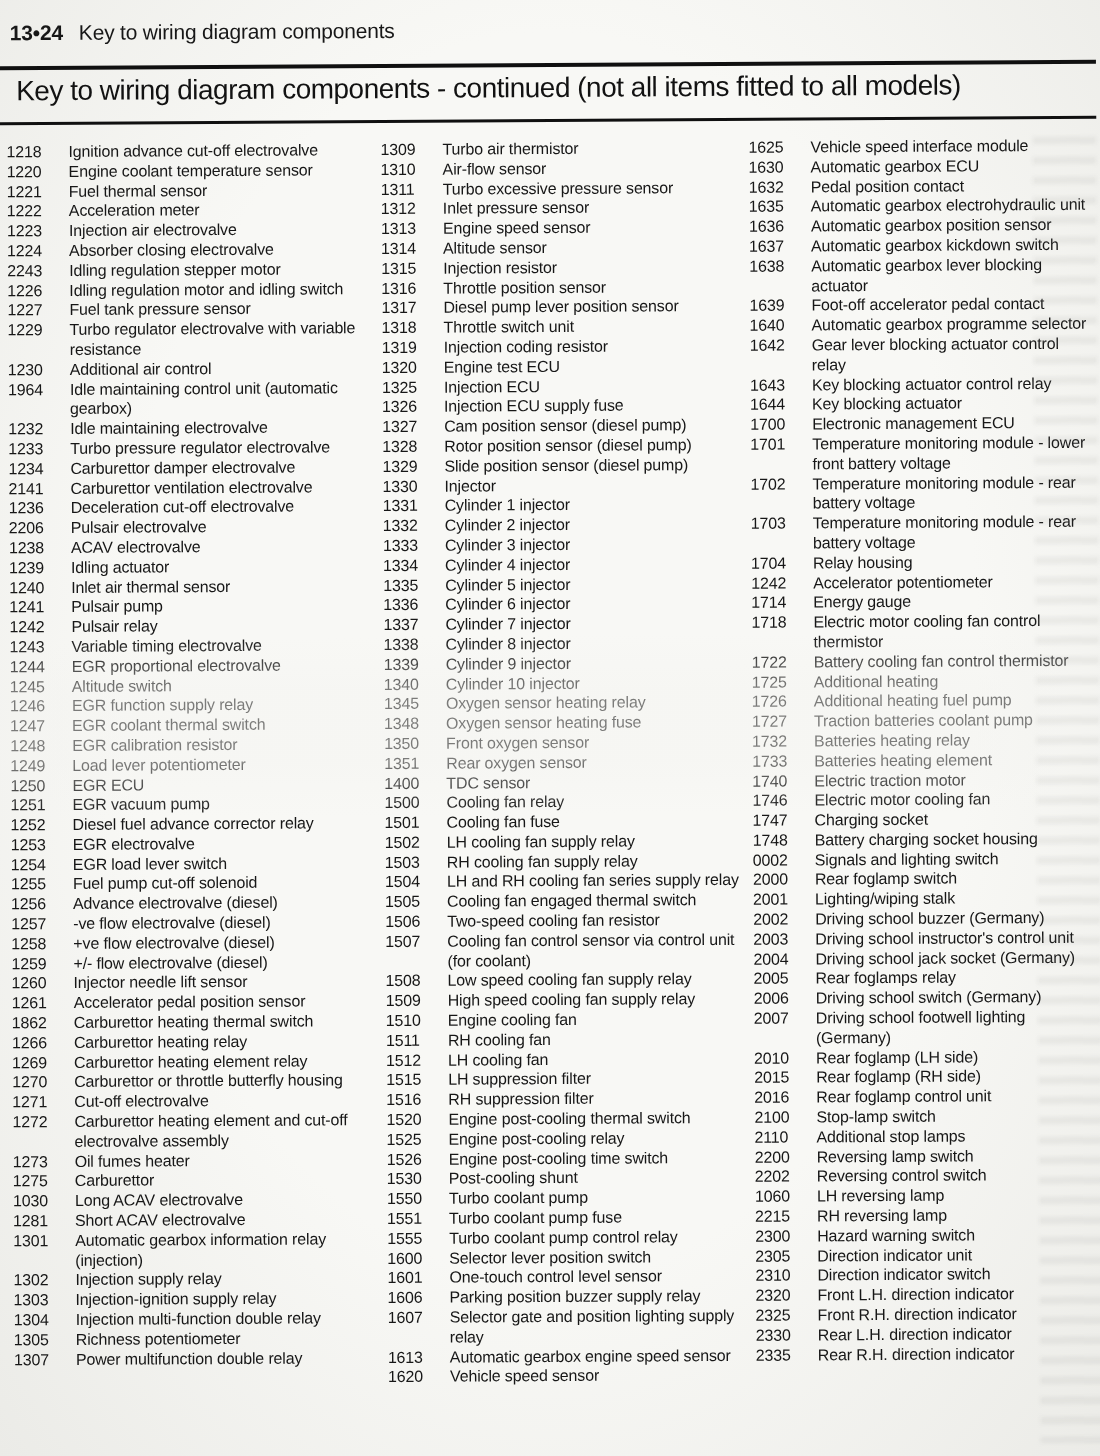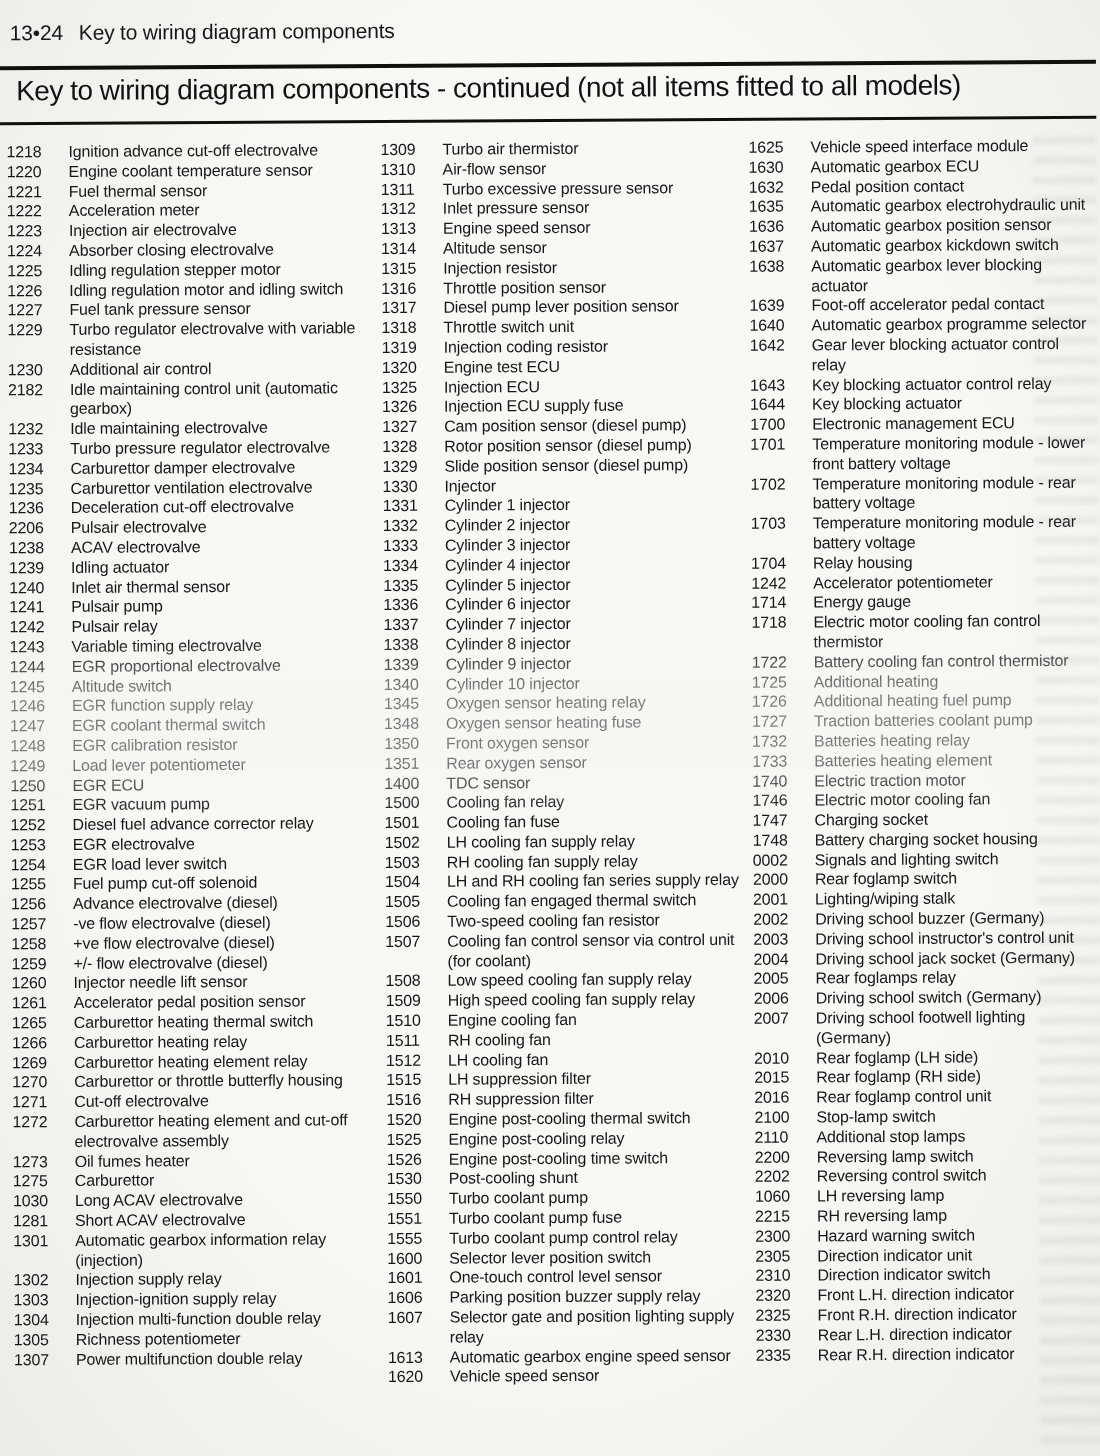--- a/index.html
+++ b/index.html
@@ -22,21 +22,21 @@
     transform-origin: 50% 50%;
   }
   .page-header {
     position: absolute;
     top: 18px;
     left: 14px;
     font-size: 21px;
     letter-spacing: -0.2px;
     white-space: nowrap;
   }
-  .page-number { font-weight: 400; margin-right: 16px; }
+  .page-number { font-weight: 700; margin-right: 16px; }
   .section-title { font-weight: 400; }
   .rule {
     position: absolute;
     left: 0;
     right: 0;
     background: #101010;
   }
   .rule-top { top: 63px; height: 4px; }
   .rule-bottom { top: 119px; height: 3px; }
   .banner-title {
@@ -128,57 +128,57 @@
   </div>
         <div class="entry">
     <span class="code">1223</span>
     <span class="desc">Injection air electrovalve</span>
   </div>
         <div class="entry">
     <span class="code">1224</span>
     <span class="desc">Absorber closing electrovalve</span>
   </div>
         <div class="entry">
-    <span class="code">1225</span>
+    <span class="code">2243</span>
     <span class="desc">Idling regulation stepper motor</span>
   </div>
         <div class="entry">
     <span class="code">1226</span>
     <span class="desc">Idling regulation motor and idling switch</span>
   </div>
         <div class="entry">
     <span class="code">1227</span>
     <span class="desc">Fuel tank pressure sensor</span>
   </div>
         <div class="entry">
     <span class="code">1229</span>
     <span class="desc">Turbo regulator electrovalve with variable resistance</span>
   </div>
         <div class="entry">
     <span class="code">1230</span>
     <span class="desc">Additional air control</span>
   </div>
         <div class="entry">
-    <span class="code">2182</span>
+    <span class="code">1964</span>
     <span class="desc">Idle maintaining control unit (automatic gearbox)</span>
   </div>
         <div class="entry">
     <span class="code">1232</span>
     <span class="desc">Idle maintaining electrovalve</span>
   </div>
         <div class="entry">
     <span class="code">1233</span>
     <span class="desc">Turbo pressure regulator electrovalve</span>
   </div>
         <div class="entry">
     <span class="code">1234</span>
     <span class="desc">Carburettor damper electrovalve</span>
   </div>
         <div class="entry">
-    <span class="code">1235</span>
+    <span class="code">2141</span>
     <span class="desc">Carburettor ventilation electrovalve</span>
   </div>
         <div class="entry">
     <span class="code">1236</span>
     <span class="desc">Deceleration cut-off electrovalve</span>
   </div>
         <div class="entry">
     <span class="code">2206</span>
     <span class="desc">Pulsair electrovalve</span>
   </div>
@@ -272,21 +272,21 @@
   </div>
         <div class="entry">
     <span class="code">1260</span>
     <span class="desc">Injector needle lift sensor</span>
   </div>
         <div class="entry">
     <span class="code">1261</span>
     <span class="desc">Accelerator pedal position sensor</span>
   </div>
         <div class="entry">
-    <span class="code">1265</span>
+    <span class="code">1862</span>
     <span class="desc">Carburettor heating thermal switch</span>
   </div>
         <div class="entry">
     <span class="code">1266</span>
     <span class="desc">Carburettor heating relay</span>
   </div>
         <div class="entry">
     <span class="code">1269</span>
     <span class="desc">Carburettor heating element relay</span>
   </div>

